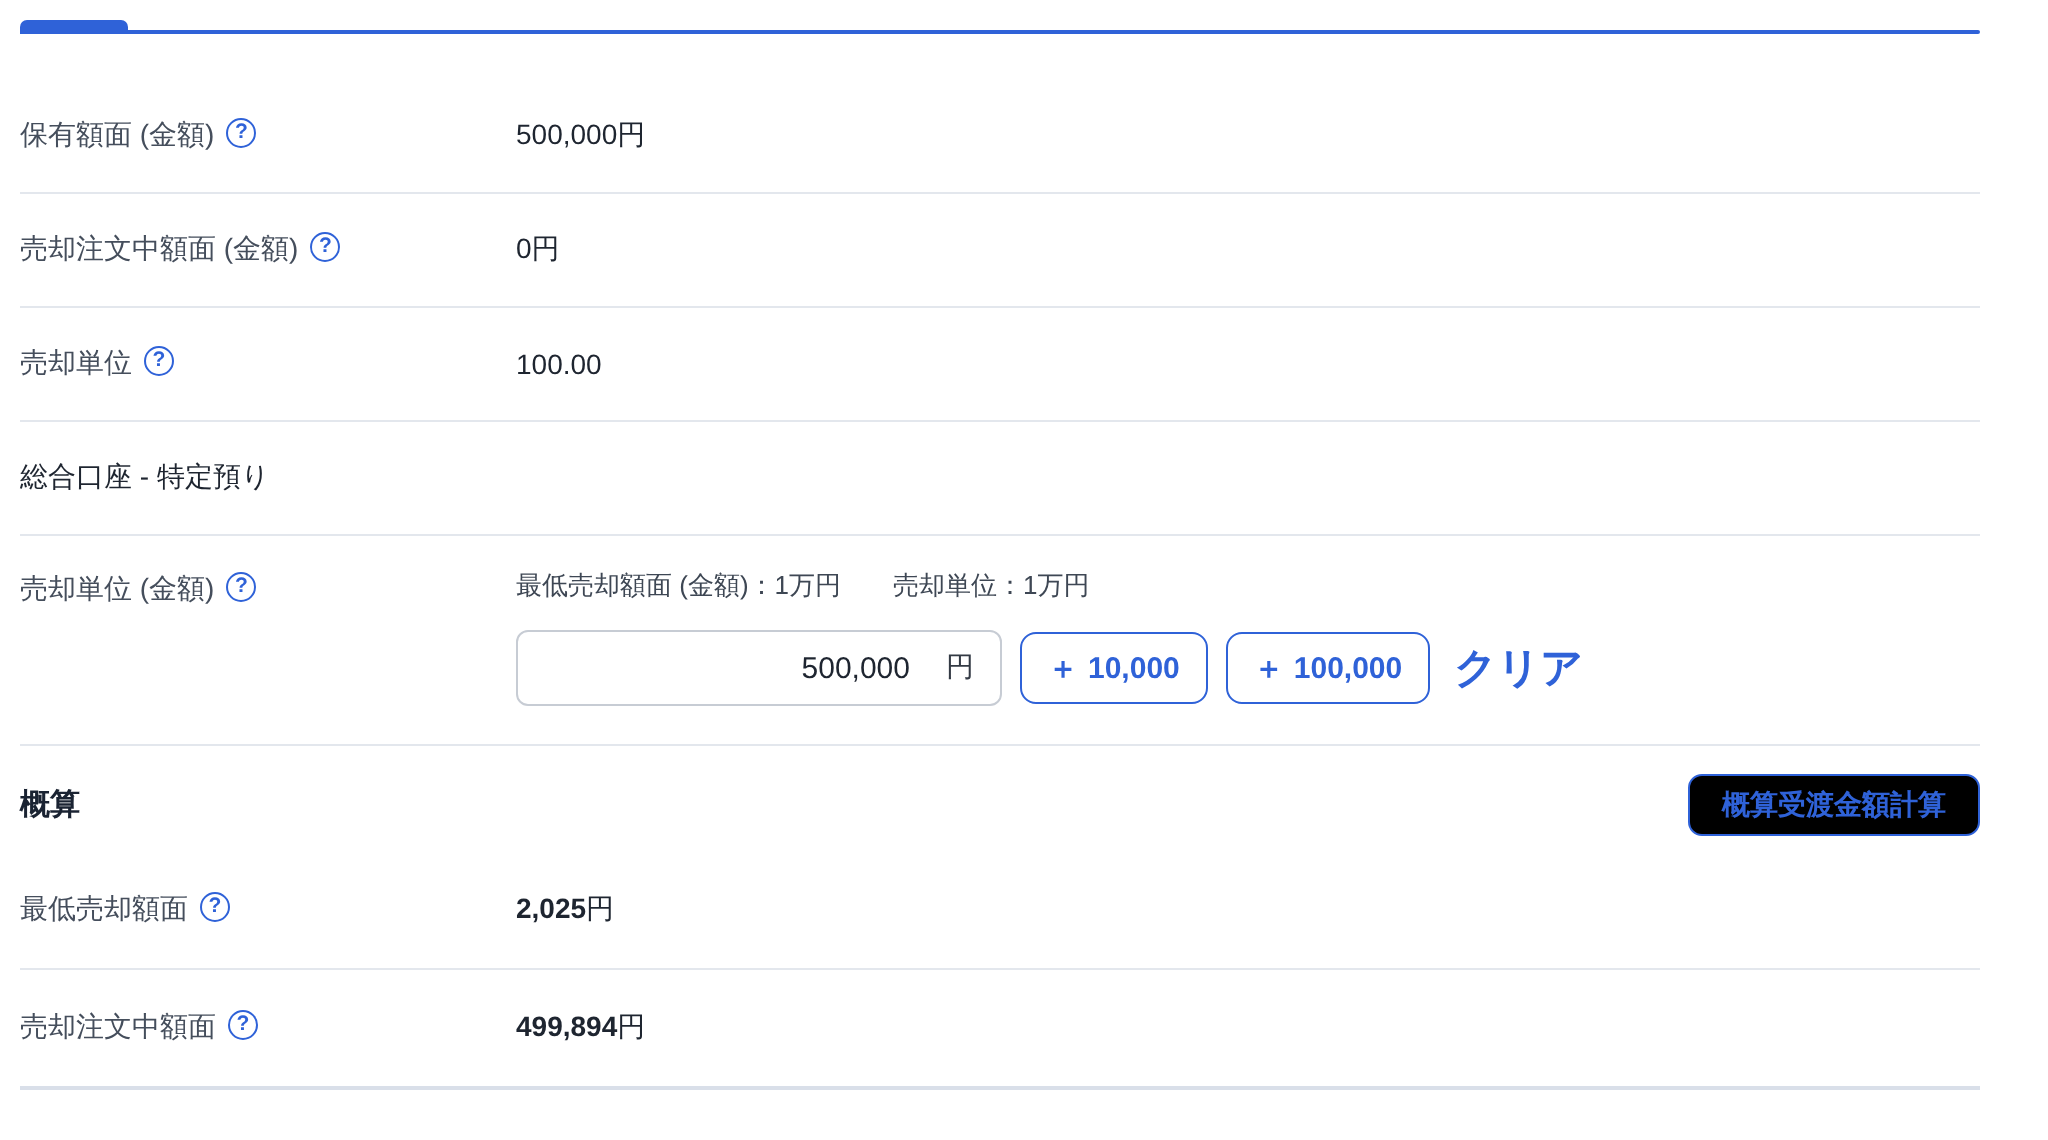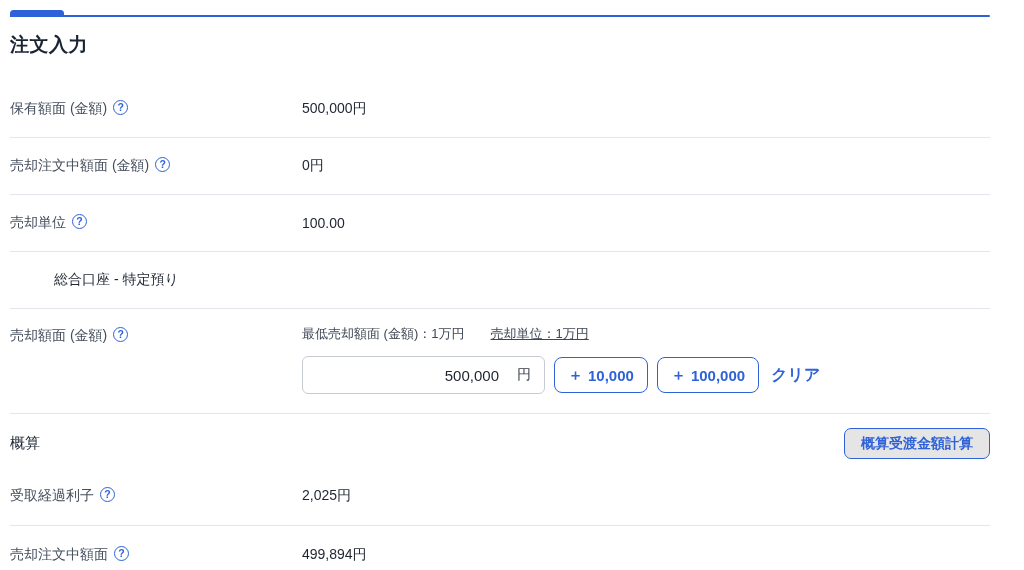--- a/index.html
+++ b/index.html
@@ -46,30 +46,30 @@
     width:248px;flex:none;font-size:14px;color:var(--label);
     display:flex;align-items:flex-start;
   }
   .help{
     display:inline-flex;align-items:center;justify-content:center;
     width:15px;height:15px;margin-left:6px;flex:none;
     border:1.3px solid var(--accent);border-radius:50%;
     color:var(--accent);font-size:10.5px;font-weight:700;line-height:1;
     cursor:pointer;
   }
-  .row-value{font-size:14px;color:var(--value);margin-left:44px;}
+  .row-value{font-size:14px;color:var(--value);}
   .row-value .amt{color:var(--value);}
-  .row-value .amt.strong{font-weight:400;text-align:right;}
+  .row-value .amt.strong{font-weight:700;text-align:right;}
   .row-value .unit{color:var(--value);}
 
   
   .row.sell{align-items:flex-start;padding:16px 0 19px;}
   .row.sell .row-label{margin-top:2px;}
   .hint{font-size:13px;color:var(--hint);margin-bottom:13px;}
-  .hint span + span{margin-left:26px;text-decoration:underline;}
+  .hint span + span{margin-left:26px;}
   .controls{display:flex;align-items:center;}
   .field{
     display:flex;align-items:center;width:243px;height:38px;flex:none;
     border:1px solid var(--input-border);border-radius:6px;background:#fff;
   }
   .field input{
     flex:1;min-width:0;border:none;outline:none;background:transparent;
     text-align:right;font-size:15px;color:var(--value);padding:0;
     font-family:inherit;
   }
@@ -77,50 +77,49 @@
   .add-btn{
     display:inline-flex;align-items:center;gap:5px;height:36px;
     margin-left:9px;padding:0 13px;
     border:1.5px solid var(--accent);border-radius:8px;background:#fff;
     color:var(--accent);font-weight:700;font-size:15px;cursor:pointer;
     font-family:inherit;
   }
   .add-btn .plus{font-weight:700;}
   .link-btn{
     border:none;background:none;margin-left:12px;padding:0;
-    color:var(--accent);font-weight:700;font-size:16px;cursor:pointer;
+    color:var(--accent);font-weight:700;font-size:21px;cursor:pointer;
     font-family:Liberation Mono, monospace;
   }
 
   
   .est-header{
     display:flex;justify-content:space-between;align-items:center;
     padding:14px 0 8px;
   }
-  .est-title{font-size:15px;font-weight:400;color:var(--title);}
+  .est-title{font-size:15px;font-weight:700;color:var(--title);}
   .calc-btn{
-    height:31px;padding:0 16px;background:#e5e5e5;
+    height:31px;padding:0 16px;background:#000000;
     border:1.5px solid var(--accent);border-radius:7px;
     color:var(--accent);font-weight:700;font-size:14px;cursor:pointer;
     font-family:Liberation Sans, sans-serif;
   }
   .row.est{padding:20px 0;}
   .row.est:last-child{border-bottom:2px solid var(--divider-bottom);}
 </style>
 </head>
 <body>
 
 <div class="page">
 
   <div class="accent">
     <div class="accent-thick"></div>
     <div class="accent-line"></div>
   </div>
 
-  <h1 class="page-title">注文入力</h1>
 
   <div class="rows">
 
     <div class="row">
       <div class="row-label">
         <span>保有額面 (金額)</span>
         <span class="help">?</span>
       </div>
       <div class="row-value">
         <span class="amt">500,000</span><span class="unit">円</span>
@@ -148,21 +147,21 @@
     </div>
 
     <div class="row">
       <div class="row-value">
         <span class="amt">総合口座 - 特定預り</span>
       </div>
     </div>
 
     <div class="row sell">
       <div class="row-label">
-        <span>売却額面 (金額)</span>
+        <span>売却単位 (金額)</span>
         <span class="help">?</span>
       </div>
       <div class="row-value">
         <div class="hint">
           <span>最低売却額面 (金額)：1万円</span><span>売却単位：1万円</span>
         </div>
         <div class="controls">
           <div class="field">
             <input type="text" value="500,000" style="">
             <span class="suffix">円</span>
@@ -184,21 +183,21 @@
 
   <div class="est-header">
     <span class="est-title">概算</span>
     <button class="calc-btn">概算受渡金額計算</button>
   </div>
 
   <div class="est-rows">
 
     <div class="row est">
       <div class="row-label">
-        <span>受取経過利子</span>
+        <span>最低売却額面</span>
         <span class="help">?</span>
       </div>
       <div class="row-value">
         <span class="amt strong">2,025</span><span class="unit">円</span>
       </div>
     </div>
 
     <div class="row est">
       <div class="row-label">
         <span>売却注文中額面</span>

